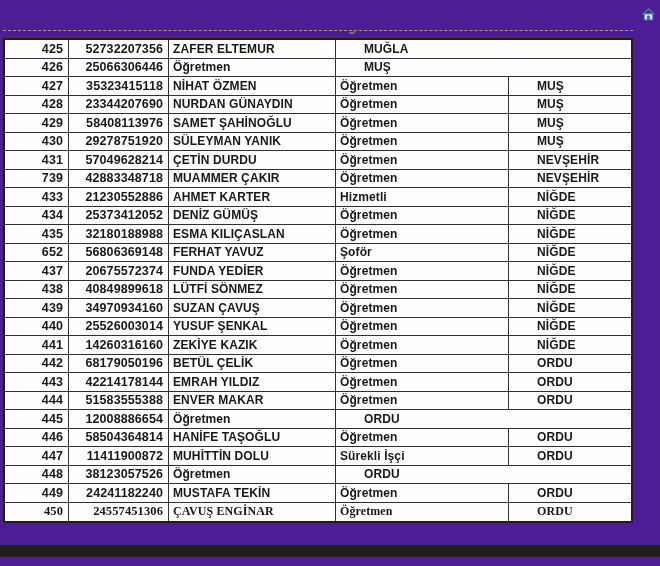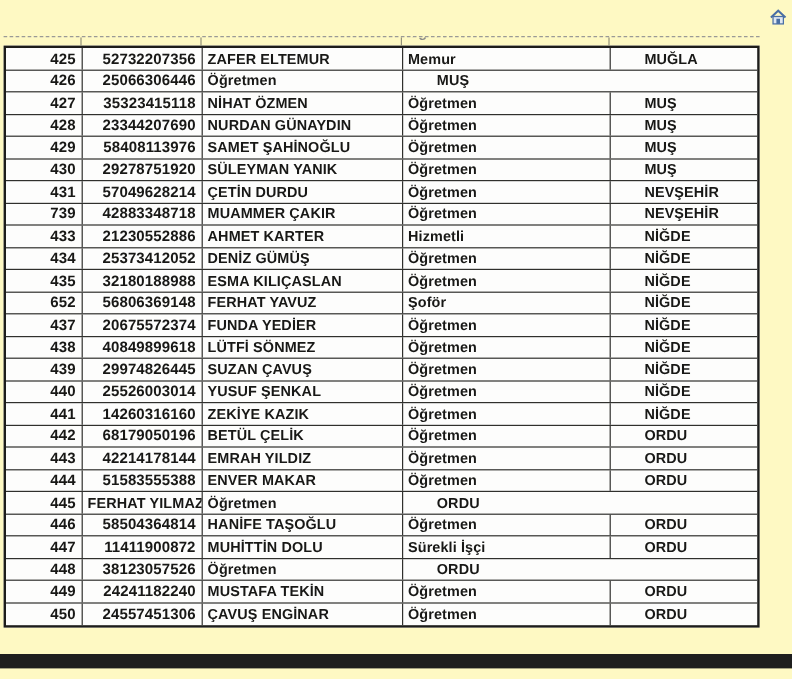--- a/index.html
+++ b/index.html
@@ -8,21 +8,21 @@
     width: 660px;
     height: 566px;
     overflow: hidden;
     background: #fafaf9;
     font-family: "Liberation Sans", sans-serif;
   }
   .page {
     position: relative;
     width: 660px;
     height: 566px;
-    background: #fef9c3;
+    background: #4c1d95;
   }
   .home-icon {
     position: absolute;
     top: 7px;
     right: 4px;
     width: 15px;
     height: 15px;
     cursor: pointer;
   }
   .table-wrap {
@@ -58,21 +58,21 @@
     border-top-width: 2px;
     background: #fdfdfc;
   }
   .t-row {
     display: grid;
     grid-template-columns: 64px 100px 167px 173px 122px;
     height: 18.5px;
     border-bottom: 1px solid #30302d;
     box-sizing: border-box;
   }
-  .t-row:last-child { border-bottom: none; }
+  .t-row:last-child { border-bottom: none; font-family: Liberation Serif, serif; }
   .t-cell {
     border-right: 1px solid #30302d;
     display: flex;
     align-items: center;
     overflow: hidden;
     white-space: nowrap;
     font-size: 12px;
     font-weight: 700;
     color: #181816;
     letter-spacing: 0.1px;
@@ -118,21 +118,20 @@
         <span class="remnant">Öğretmen</span>
       </div>
       <div class="stub"></div>
     </div>
 
     <div class="scan-table">
   <div class="t-row">
     <div class="t-cell num">425</div>
     <div class="t-cell num">52732207356</div>
     <div class="t-cell txt">ZAFER ELTEMUR</div>
-    <div class="t-cell txt">Memur</div>
     <div class="t-cell txt">MUĞLA</div>
   </div>
 
   <div class="t-row">
     <div class="t-cell num">426</div>
     <div class="t-cell num">25066306446</div>
     <div class="t-cell txt">Öğretmen</div>
     <div class="t-cell txt">MUŞ</div>
   </div>
 
@@ -227,21 +226,21 @@
   <div class="t-row">
     <div class="t-cell num">438</div>
     <div class="t-cell num">40849899618</div>
     <div class="t-cell txt">LÜTFİ SÖNMEZ</div>
     <div class="t-cell txt">Öğretmen</div>
     <div class="t-cell txt">NİĞDE</div>
   </div>
 
   <div class="t-row">
     <div class="t-cell num">439</div>
-    <div class="t-cell num">29974826445</div>
+    <div class="t-cell num">34970934160</div>
     <div class="t-cell txt">SUZAN ÇAVUŞ</div>
     <div class="t-cell txt">Öğretmen</div>
     <div class="t-cell txt">NİĞDE</div>
   </div>
 
   <div class="t-row">
     <div class="t-cell num">440</div>
     <div class="t-cell num">25526003014</div>
     <div class="t-cell txt">YUSUF ŞENKAL</div>
     <div class="t-cell txt">Öğretmen</div>
@@ -275,21 +274,21 @@
   <div class="t-row">
     <div class="t-cell num">444</div>
     <div class="t-cell num">51583555388</div>
     <div class="t-cell txt">ENVER MAKAR</div>
     <div class="t-cell txt">Öğretmen</div>
     <div class="t-cell txt">ORDU</div>
   </div>
 
   <div class="t-row">
     <div class="t-cell num">445</div>
-    <div class="t-cell txt">FERHAT YILMAZ</div>
+    <div class="t-cell num">12008886654</div>
     <div class="t-cell txt">Öğretmen</div>
     <div class="t-cell txt">ORDU</div>
   </div>
 
   <div class="t-row">
     <div class="t-cell num">446</div>
     <div class="t-cell num">58504364814</div>
     <div class="t-cell txt">HANİFE TAŞOĞLU</div>
     <div class="t-cell txt">Öğretmen</div>
     <div class="t-cell txt">ORDU</div>

